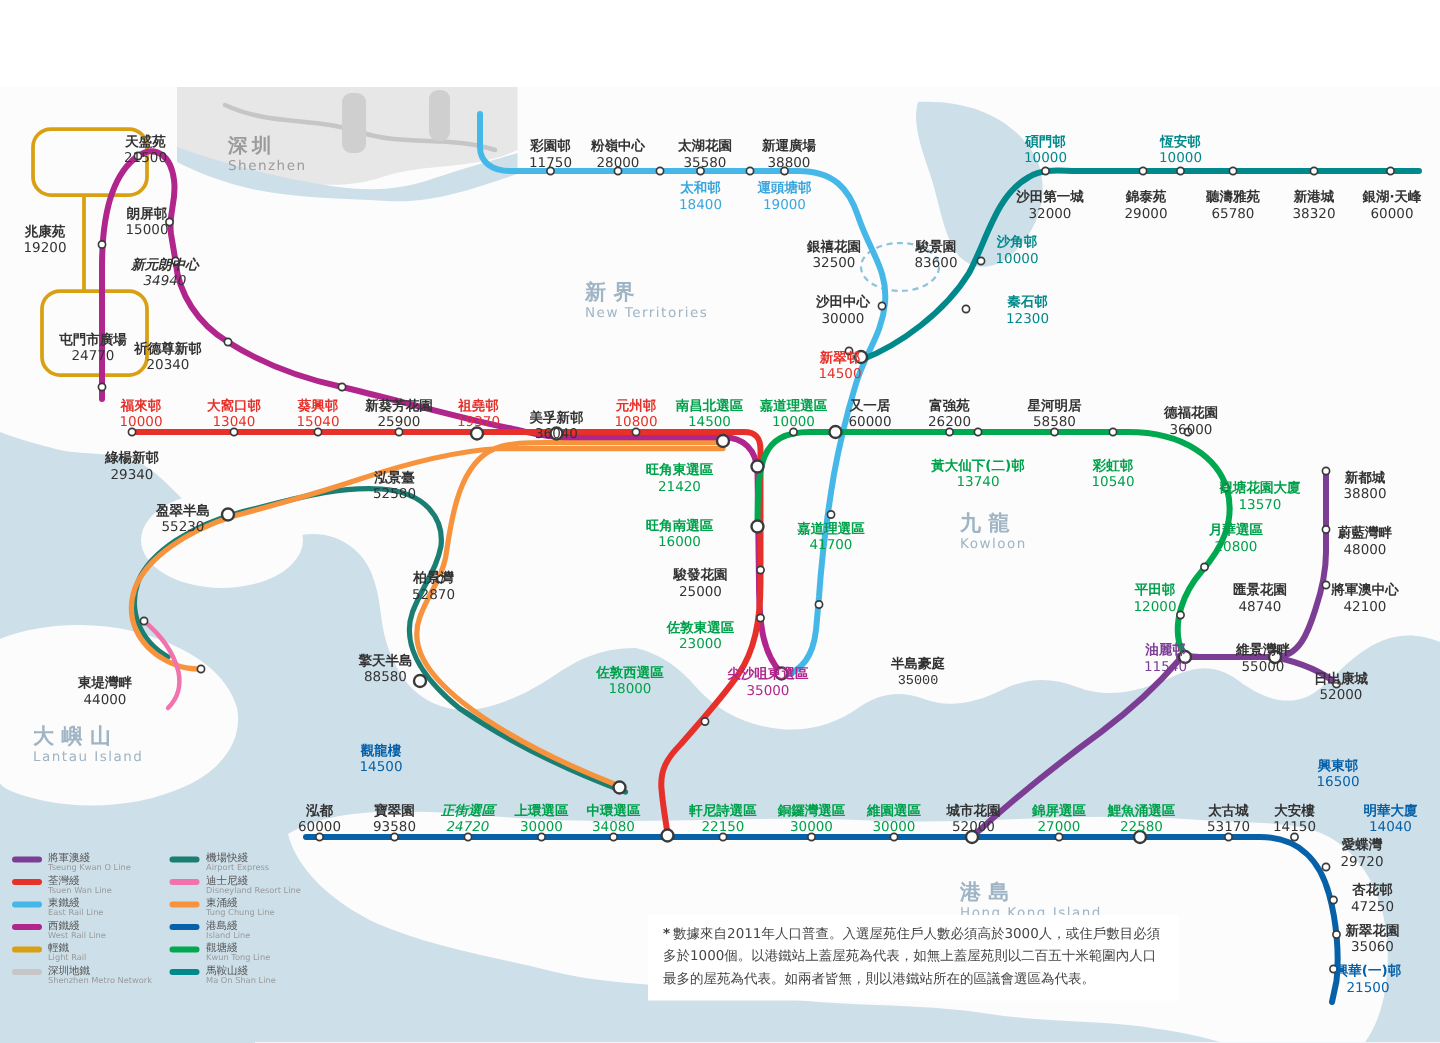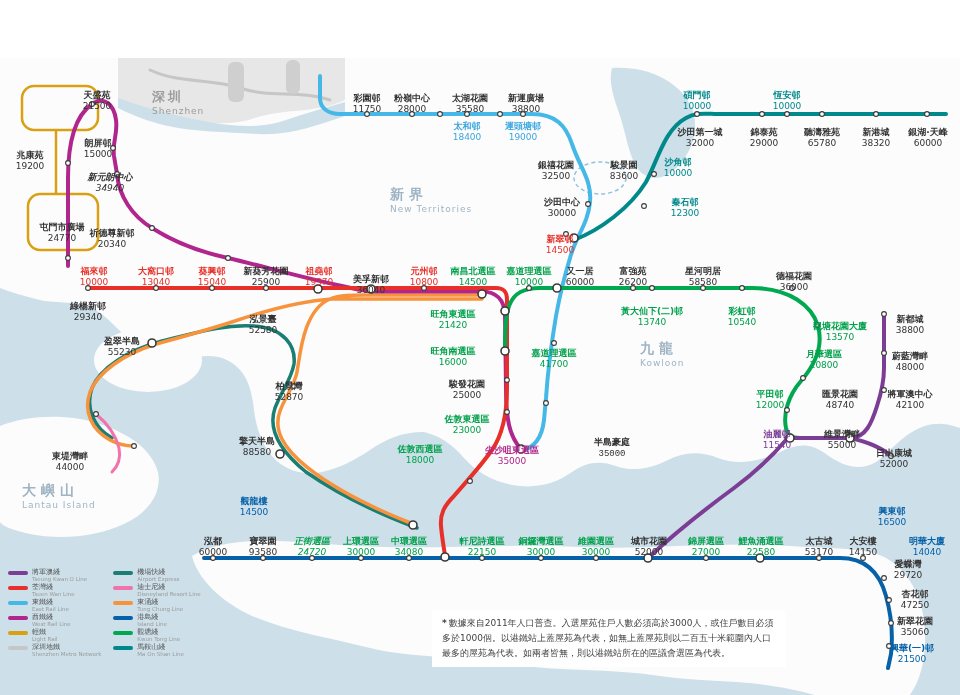--- a/index.html
+++ b/index.html
@@ -223,20 +223,24 @@
           <div class="r-en">New Territories</div>
         </div>
         <div class="region" style="left: 640px; top: 282px;">
           <div class="r-zh">九龍</div>
           <div class="r-en">Kowloon</div>
         </div>
         <div class="region" style="left: 22px; top: 424px;">
           <div class="r-zh">大嶼山</div>
           <div class="r-en">Lantau Island</div>
         </div>
+        <div class="region" style="left: 640px; top: 528px;">
+          <div class="r-zh">港島</div>
+          <div class="r-en">Hong Kong Island</div>
+        </div>
       </div>
     <div class="layer" id="stations">
         <div class="station" style="left: 97px; top: 32px; color: rgb(51, 51, 51);">
           <div class="s-name">天盛苑</div>
           <div class="s-val">21500</div>
         </div>
         <div class="station" style="left: 98px; top: 80px; color: rgb(51, 51, 51);">
           <div class="s-name">朗屏邨</div>
           <div class="s-val">15000</div>
         </div>

